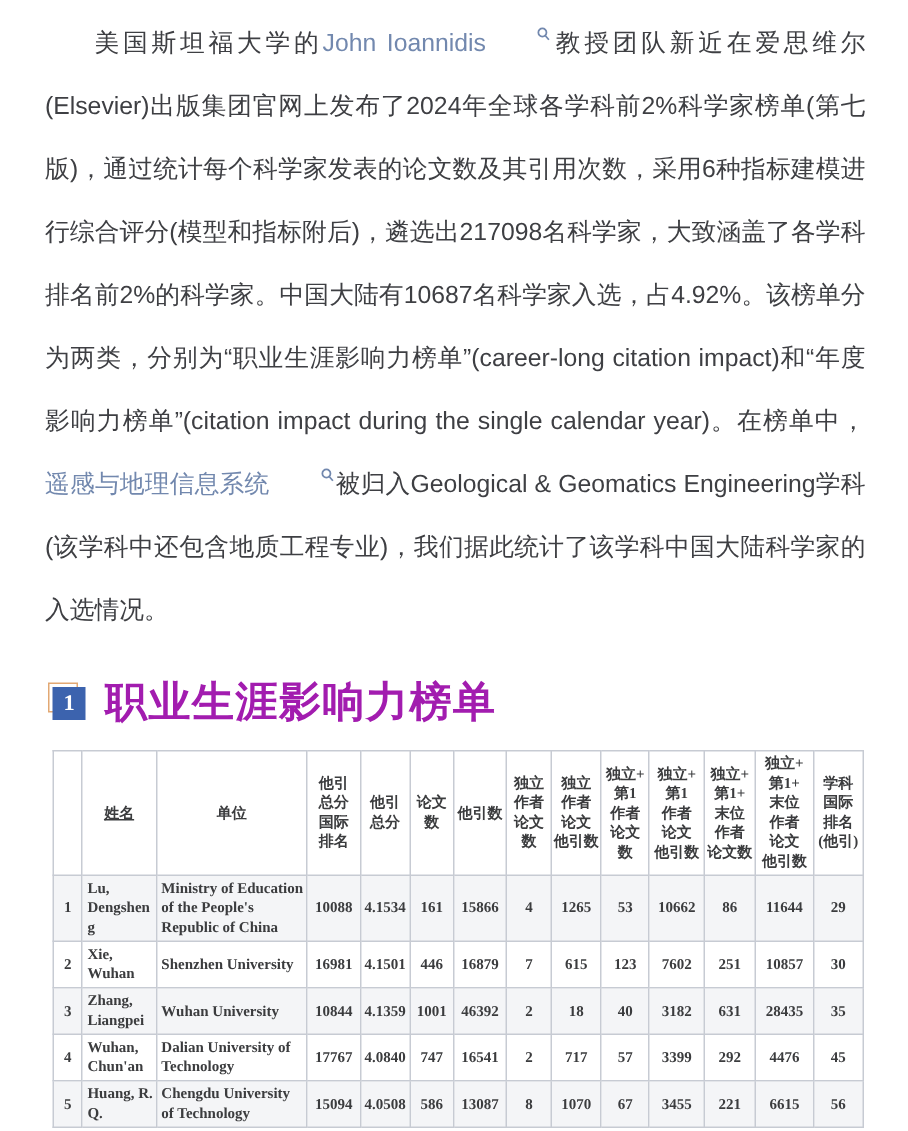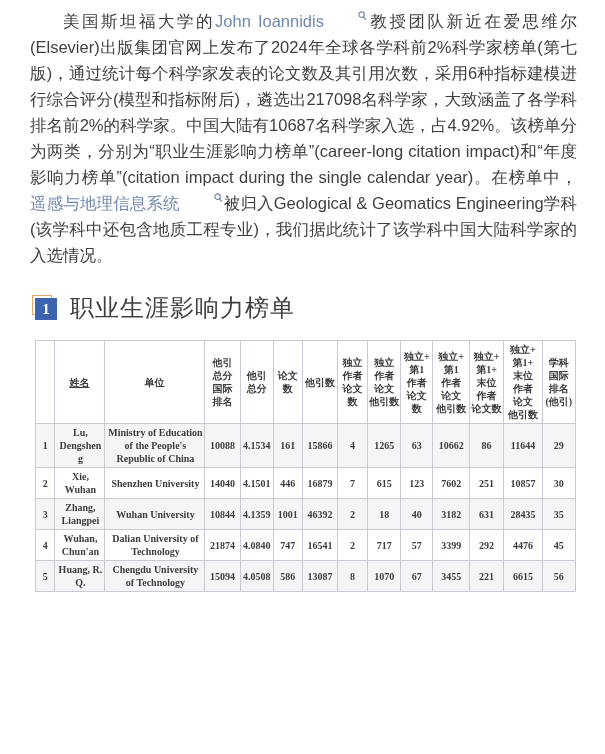--- a/index.html
+++ b/index.html
@@ -6,21 +6,21 @@
   html,body { width:605px; height:754px; background:#ffffff; overflow:hidden; }
   body {
     font-family:"Liberation Sans","DejaVu Sans",sans-serif;
     color:#3e3f43;
   }
   .page { padding:8px 28px 0 30px; }
 
   
   .para {
     font-size:16.5px;
-    line-height:26px;
+    line-height:42px;
     text-indent:2em;
     text-align:justify;
     color:#3e3f43;
   }
   .entity-link {
     color:#7288ae;
     text-decoration:none;
     cursor:pointer;
   }
   .search-sup {
@@ -60,23 +60,23 @@
     background:#3c63ae;
     color:#ffffff;
     font-family:"Liberation Serif","DejaVu Serif",serif;
     font-weight:bold;
     font-size:15px;
     display:flex;
     align-items:center;
     justify-content:center;
   }
   .heading-text {
-    font-size:24px;
-    font-weight:normal;
-    color:#404040;
+    font-size:28px;
+    font-weight:bold;
+    color:#a21caf;
     letter-spacing:1px;
   }
 
   
   .tbl {
     table-layout:fixed;
     width:541px;
     margin:17px 0 0 5px;
     border-collapse:collapse;
     font-family:"Liberation Serif","DejaVu Serif",serif;
@@ -90,21 +90,21 @@
     padding:2px 1px;
     font-size:10px;
     line-height:1.3;
     overflow:hidden;
     word-wrap:break-word;
   }
   .tbl thead tr { height:66px; background:#ffffff; }
   .tbl th { white-space:pre-line; font-weight:bold; }
   .tbl tbody tr:nth-child(odd) { background:#f4f5f7; }
   .tbl tbody tr { height:22px; }
-  .tbl td.name-cell, .tbl td.unit-cell { text-align:center; padding-left:3px; }
+  .tbl td.name-cell, .tbl td.unit-cell { text-align:left; padding-left:3px; }
   .tbl th:nth-child(1){width:3.6%;}
   .tbl th:nth-child(2){width:9.2%;text-decoration:underline;}
   .tbl th:nth-child(3){width:18.8%;}
   .tbl th:nth-child(4){width:6.6%;}
   .tbl th:nth-child(5){width:6.2%;}
   .tbl th:nth-child(6){width:5.4%;}
   .tbl th:nth-child(7){width:6.6%;}
   .tbl th:nth-child(8){width:5.6%;}
   .tbl th:nth-child(9){width:6.2%;}
   .tbl th:nth-child(10){width:6.0%;}
@@ -186,31 +186,31 @@
         <tr>
           <td>1</td>
           <td class="name-cell">Lu, Dengsheng</td>
           <td class="unit-cell">Ministry of Education of the People's Republic of China</td>
           <td>10088</td>
           <td>4.1534</td>
           <td>161</td>
           <td>15866</td>
           <td>4</td>
           <td>1265</td>
-          <td>63</td>
+          <td>53</td>
           <td>10662</td>
           <td>86</td>
           <td>11644</td>
           <td>29</td>
         </tr>
         <tr>
           <td>2</td>
           <td class="name-cell">Xie, Wuhan</td>
           <td class="unit-cell">Shenzhen University</td>
-          <td>14040</td>
+          <td>16981</td>
           <td>4.1501</td>
           <td>446</td>
           <td>16879</td>
           <td>7</td>
           <td>615</td>
           <td>123</td>
           <td>7602</td>
           <td>251</td>
           <td>10857</td>
           <td>30</td>
@@ -228,21 +228,21 @@
           <td>40</td>
           <td>3182</td>
           <td>631</td>
           <td>28435</td>
           <td>35</td>
         </tr>
         <tr>
           <td>4</td>
           <td class="name-cell">Wuhan, Chun'an</td>
           <td class="unit-cell">Dalian University of Technology</td>
-          <td>21874</td>
+          <td>17767</td>
           <td>4.0840</td>
           <td>747</td>
           <td>16541</td>
           <td>2</td>
           <td>717</td>
           <td>57</td>
           <td>3399</td>
           <td>292</td>
           <td>4476</td>
           <td>45</td>

